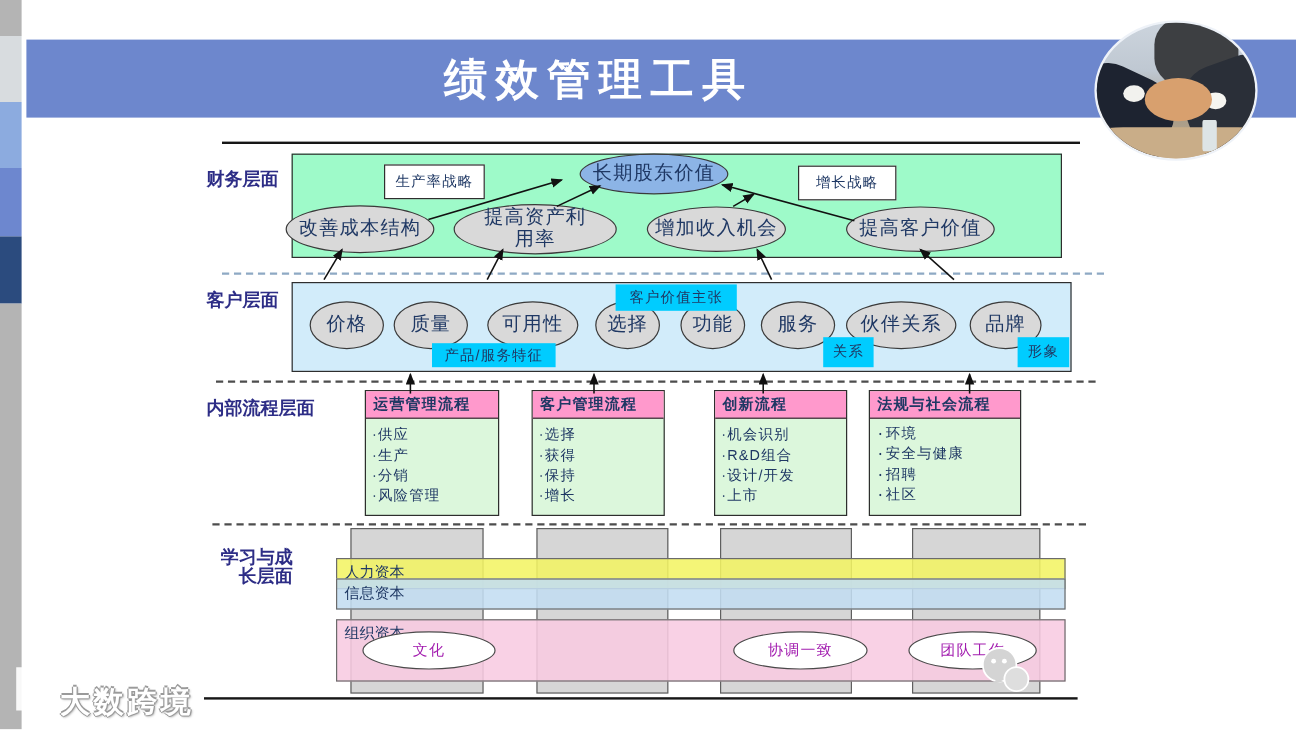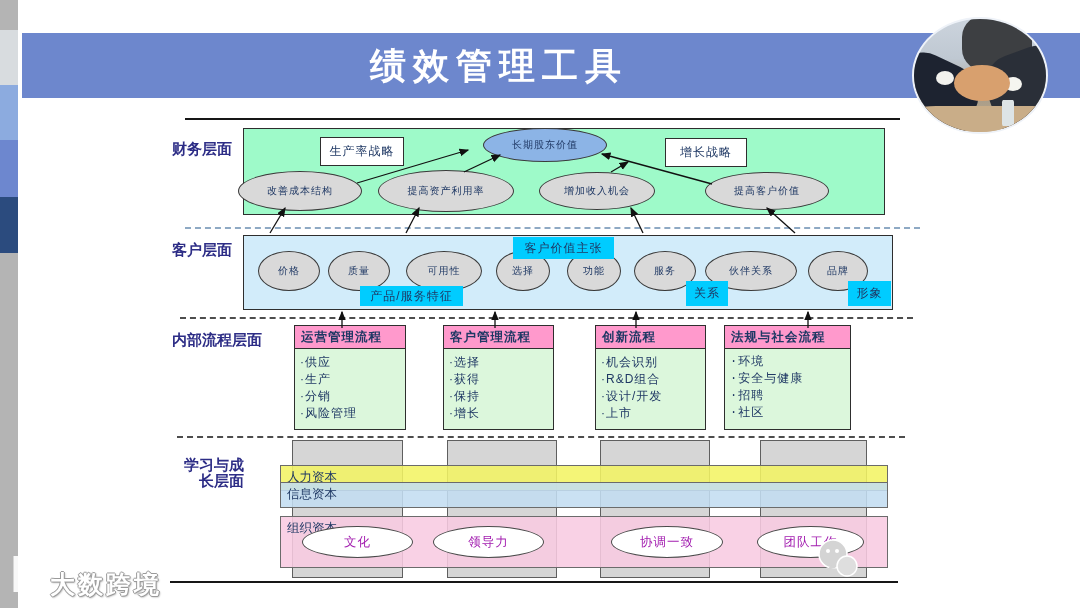--- a/index.html
+++ b/index.html
@@ -13,21 +13,21 @@
                  font-size:36px;font-weight:bold;letter-spacing:7px;padding-right:104px;box-sizing:border-box;}
   
   .photo{position:absolute;left:912px;top:17px;width:132px;height:113px;border-radius:50%;
          border:2px solid #eef2f8;overflow:hidden;z-index:5;background:linear-gradient(180deg,#ccd4dd 0%,#bfc8d2 35%,#a79c8a 70%,#c9ad88 100%);}
   .photo .blob{position:absolute;border-radius:50%;}
   
   .layer-label{position:absolute;left:172px;color:#2d2d86;font-size:15px;font-weight:600;z-index:4;text-align:right;}
   
   .box{position:absolute;border:1px solid #2e2e2e;box-sizing:border-box;}
   .ell{position:absolute;border:1px solid #3a3a3a;border-radius:50%;display:flex;align-items:center;
-       justify-content:center;text-align:center;color:#1f3864;font-size:10px;letter-spacing:1px;
+       justify-content:center;text-align:center;color:#1f3864;font-size:16px;letter-spacing:1px;
        box-sizing:border-box;line-height:1.15;}
   .rect-label{position:absolute;border:1px solid #2e2e2e;background:#fff;display:flex;align-items:center;
        justify-content:center;color:#1f3864;font-size:12px;letter-spacing:1px;box-sizing:border-box;}
   .cyan{position:absolute;background:#00ccff;color:#1f3864;font-size:12px;display:flex;align-items:center;
        justify-content:center;letter-spacing:1px;box-sizing:border-box;z-index:4;}
   .dashed{position:absolute;height:0;border-top:2px dashed #4d4d4d;z-index:3;}
   .dashed.blue{border-top-color:#8ea9c4;}
   .hline{position:absolute;height:2px;background:#161616;z-index:3;}
   
   .proc{position:absolute;border:1px solid #2e2e2e;box-sizing:border-box;background:#dcf7dc;z-index:2;}
@@ -104,21 +104,21 @@
   <div class="ell" style="left:406px;top:251px;width:76px;height:40px;background:#d9d9d9;z-index:3;">可用性</div>
   <div class="ell" style="left:496px;top:251px;width:54px;height:40px;background:#d9d9d9;z-index:3;">选择</div>
   <div class="ell" style="left:567px;top:251px;width:54px;height:40px;background:#d9d9d9;z-index:3;">功能</div>
   <div class="ell" style="left:634px;top:251px;width:62px;height:40px;background:#d9d9d9;z-index:3;text-align:center;">服务</div>
   <div class="ell" style="left:705px;top:251px;width:92px;height:40px;background:#d9d9d9;z-index:3;">伙伴关系</div>
   <div class="ell" style="left:808px;top:251px;width:60px;height:40px;background:#d9d9d9;z-index:3;">品牌</div>
   <div class="cyan" style="left:360px;top:286px;width:103px;height:20px;">产品/服务特征</div>
   <div class="cyan" style="left:686px;top:281px;width:42px;height:25px;">关系</div>
   <div class="cyan" style="left:848px;top:281px;width:43px;height:25px;">形象</div>
 
-  <div class="proc" style="left:294px;top:325px;width:112px;height:105px;">
+  <div class="proc" style="left:304px;top:325px;width:112px;height:105px;">
     <div class="hd">运营管理流程</div>
     <div class="bd">
       <div>·供应</div>
       <div>·生产</div>
       <div>·分销</div>
       <div>·风险管理</div>
     </div>
   </div>
   <div class="proc" style="left:443px;top:325px;width:111px;height:105px;">
     <div class="hd">客户管理流程</div>
@@ -157,21 +157,20 @@
     <span>人力资本</span>
   </div>
   <div class="bar" style="top:482px;height:26px;background:rgba(195,221,241,0.88);">
     <span>信息资本</span>
   </div>
   <div class="bar" style="top:516px;height:52px;background:rgba(248,203,225,0.88);">
     <span>组织资本</span>
   </div>
 
   <div class="bar-ell" style="left:302px;top:526px;width:111px;height:32px;">文化</div>
-  <div class="bar-ell" style="left:433px;top:526px;width:111px;height:32px;">领导力</div>
   <div class="bar-ell" style="left:611px;top:526px;width:112px;height:32px;">协调一致</div>
   <div class="bar-ell" style="left:757px;top:526px;width:107px;height:32px;">团队工作</div>
 
   <svg class="overlay" width="1080" height="608" viewBox="0 0 1080 608">
     <defs>
       <marker id="ah" markerWidth="9" markerHeight="8" refX="6.5" refY="3" orient="auto">
         <path d="M0,0 L7.5,3 L0,6 z" fill="#111"></path>
       </marker>
     </defs>
     <g stroke="#111" stroke-width="1.3" fill="none">

